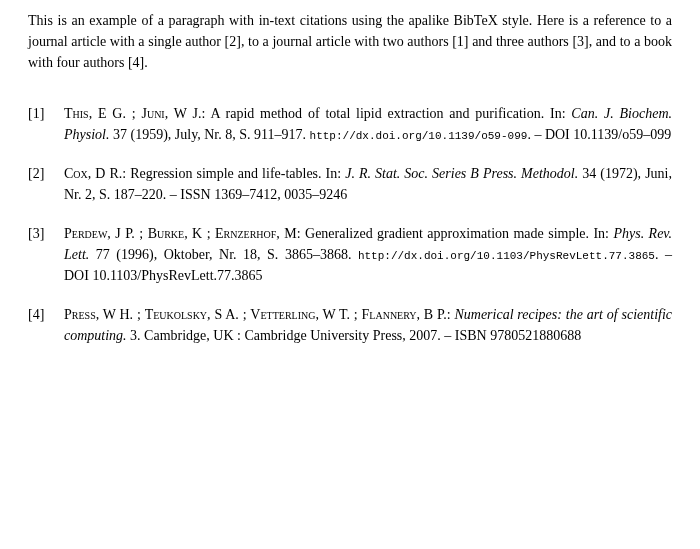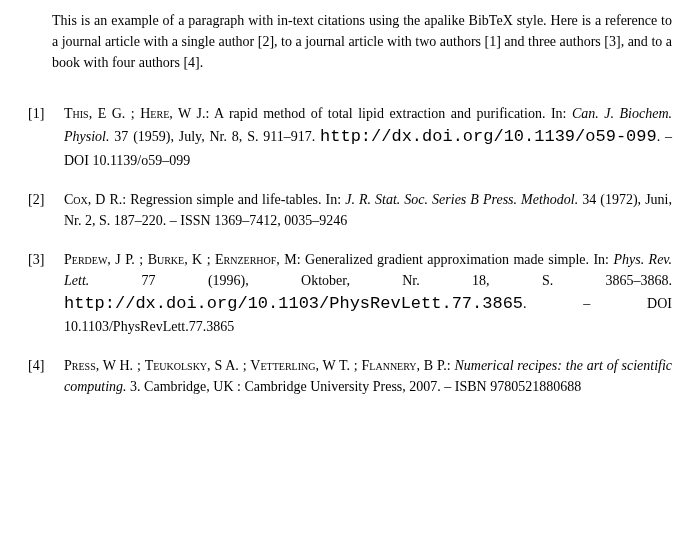--- a/index.html
+++ b/index.html
@@ -16,21 +16,20 @@
       font-size: 14px;
       line-height: 1.5;
       color: #000000;
       padding: 10px 28px 20px 28px;
     }
 
     .intro-paragraph {
       text-align: justify;
       margin-bottom: 30px;
       hyphens: auto;
-      margin-left: 24px;
     }
 
     .references-section {
       margin-top: 10px;
     }
 
     .ref-entry {
       display: flex;
       margin-bottom: 18px;
       text-align: justify;
@@ -46,32 +45,32 @@
     .ref-content {
       flex: 1;
     }
 
     .sc {
       font-variant: small-caps;
     }
 
     .mono {
       font-family: "Courier New", Courier, monospace;
-      font-size: 17px;
+      font-size: 11px;
     }
   </style>
 </head>
 <body>
 
 <p class="intro-paragraph">This is an example of a paragraph with in-text citations using the apalike BibTeX style. Here is a reference to a journal article with a single author [2], to a journal article with two authors [1] and three authors [3], and to a book with four authors [4].</p>
 
 <div class="references-section">
 <div class="ref-entry">
       <span class="ref-label">[1]</span>
-      <span class="ref-content"><span class="sc">This, E G.</span><span> ; </span><span class="sc">Here, W J.</span><span>: A rapid method of total lipid extraction and purification. In: </span><em>Can. J. Biochem. Physiol.</em><span> 37 (1959), July, Nr. 8, S. 911–917. </span><span class="mono">http://dx.doi.org/10.1139/o59-099</span><span>. – DOI 10.1139/o59–099</span></span>
+      <span class="ref-content"><span class="sc">This, E G.</span><span> ; </span><span class="sc">Juni, W J.</span><span>: A rapid method of total lipid extraction and purification. In: </span><em>Can. J. Biochem. Physiol.</em><span> 37 (1959), July, Nr. 8, S. 911–917. </span><span class="mono">http://dx.doi.org/10.1139/o59-099</span><span>. – DOI 10.1139/o59–099</span></span>
     </div>
     <div class="ref-entry">
       <span class="ref-label">[2]</span>
       <span class="ref-content"><span class="sc">Cox, D R.</span><span>: Regression simple and life-tables. In: </span><em>J. R. Stat. Soc. Series B Press. Methodol.</em><span> 34 (1972), Juni, Nr. 2, S. 187–220. – ISSN 1369–7412, 0035–9246</span></span>
     </div>
     <div class="ref-entry">
       <span class="ref-label">[3]</span>
       <span class="ref-content"><span class="sc">Perdew, J P.</span><span> ; </span><span class="sc">Burke, K</span><span> ; </span><span class="sc">Ernzerhof, M</span><span>: Generalized gradient approximation made simple. In: </span><em>Phys. Rev. Lett.</em><span> 77 (1996), Oktober, Nr. 18, S. 3865–3868. </span><span class="mono">http://dx.doi.org/10.1103/PhysRevLett.77.3865</span><span>. – DOI 10.1103/PhysRevLett.77.3865</span></span>
     </div>
     <div class="ref-entry">

